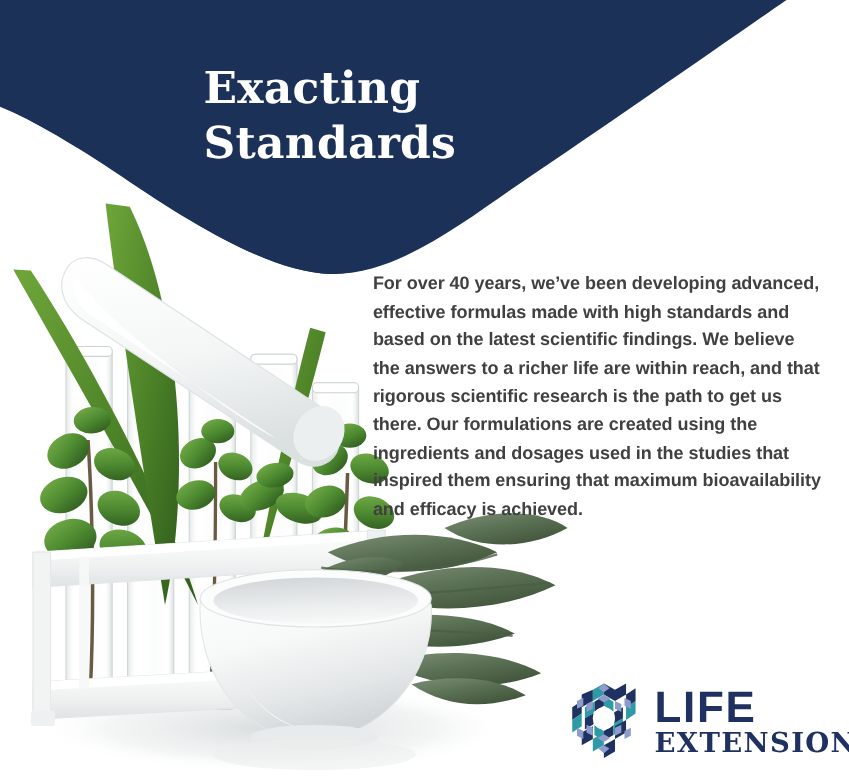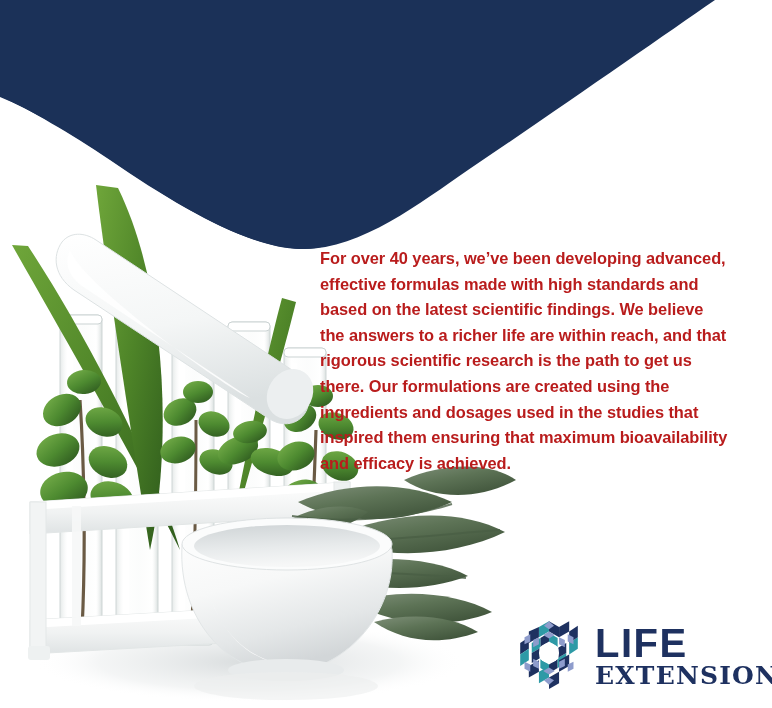--- a/index.html
+++ b/index.html
@@ -36,23 +36,23 @@
     font-size:40px;
     line-height:50px;
     letter-spacing:0.2px;
     z-index:6;
   }
   .heading .line { display:block; white-space:nowrap; }
 
   
   .body-copy {
     position:absolute;
-    left:320px; top:246px;
+    left:339px; top:246px;
     width:412px;
-    color:#b91c1c;
+    color:#404040;
     font-family:"Liberation Sans", sans-serif;
     font-size:16.4px;
     font-weight:600;
     line-height:25.6px;
     letter-spacing:-0.05px;
     z-index:6;
   }
 
   
   .photo {
@@ -114,20 +114,24 @@
 
   </svg>
   <svg class="banner-shape" viewBox="0 0 772 280" preserveAspectRatio="none" aria-hidden="true">
     <path d="M 0,0 H 772 L 715,0
              C 660,38 560,108 468,170
              C 420,203 360,250 302,249
              C 244,248 170,200 108,158
              C 68,131 32,110 0,97 Z" fill="#1b3158"></path>
   </svg>
 
+  <div class="heading">
+    <span class="line">Exacting</span>
+    <span class="line">Standards</span>
+  </div>
 
   <p class="body-copy">For over 40 years, we’ve been developing advanced, effective formulas made with high standards and based on the latest scientific findings. We believe the answers to a richer life are within reach, and that rigorous scientific research is the path to get us there. Our formulations are created using the ingredients and dosages used in the studies that inspired them ensuring that maximum bioavailability and efficacy is achieved.</p>
 
   <svg class="photo" viewBox="0 0 520 558" aria-hidden="true">
     <defs>
       <linearGradient id="glassG" x1="0" y1="0" x2="1" y2="0">
         <stop offset="0%" stop-color="#dfe5e4" stop-opacity="0.85"></stop>
         <stop offset="18%" stop-color="#ffffff" stop-opacity="0.35"></stop>
         <stop offset="55%" stop-color="#f3f6f5" stop-opacity="0.28"></stop>
         <stop offset="86%" stop-color="#ffffff" stop-opacity="0.45"></stop>

